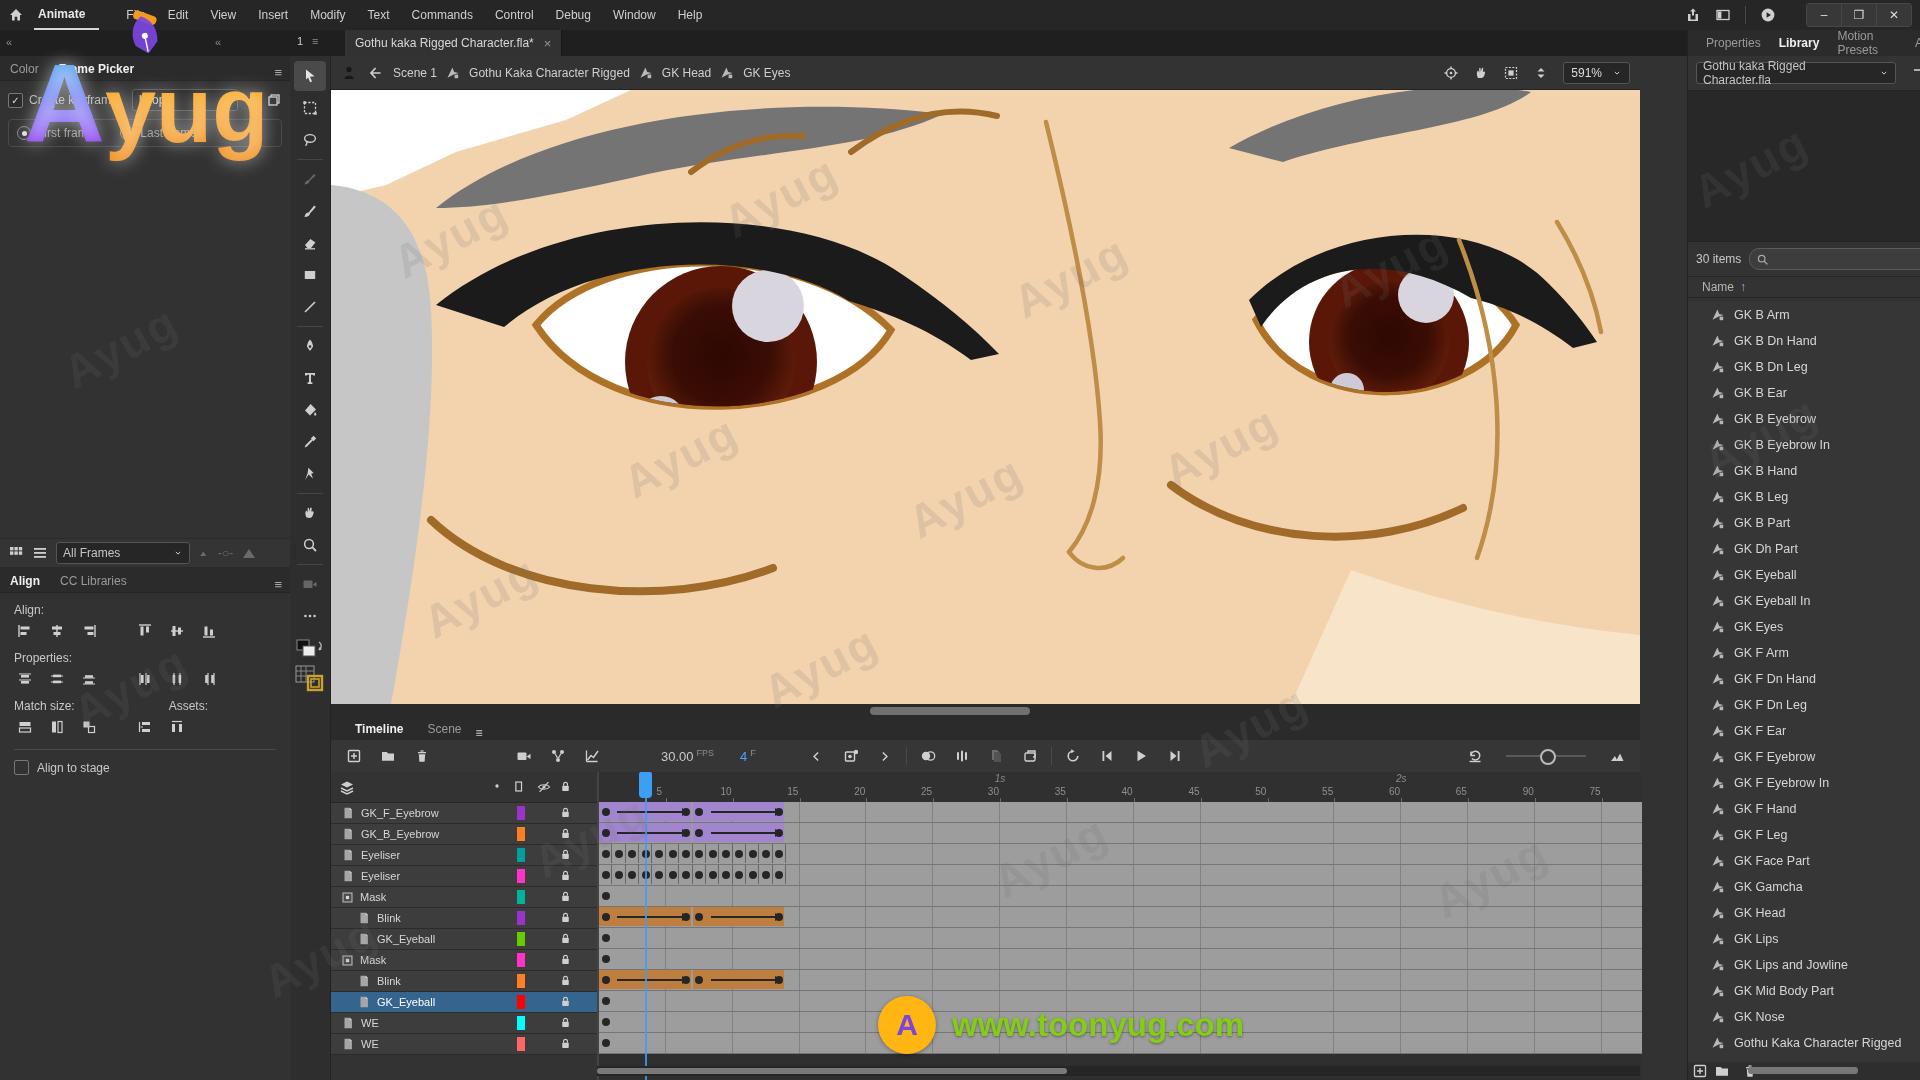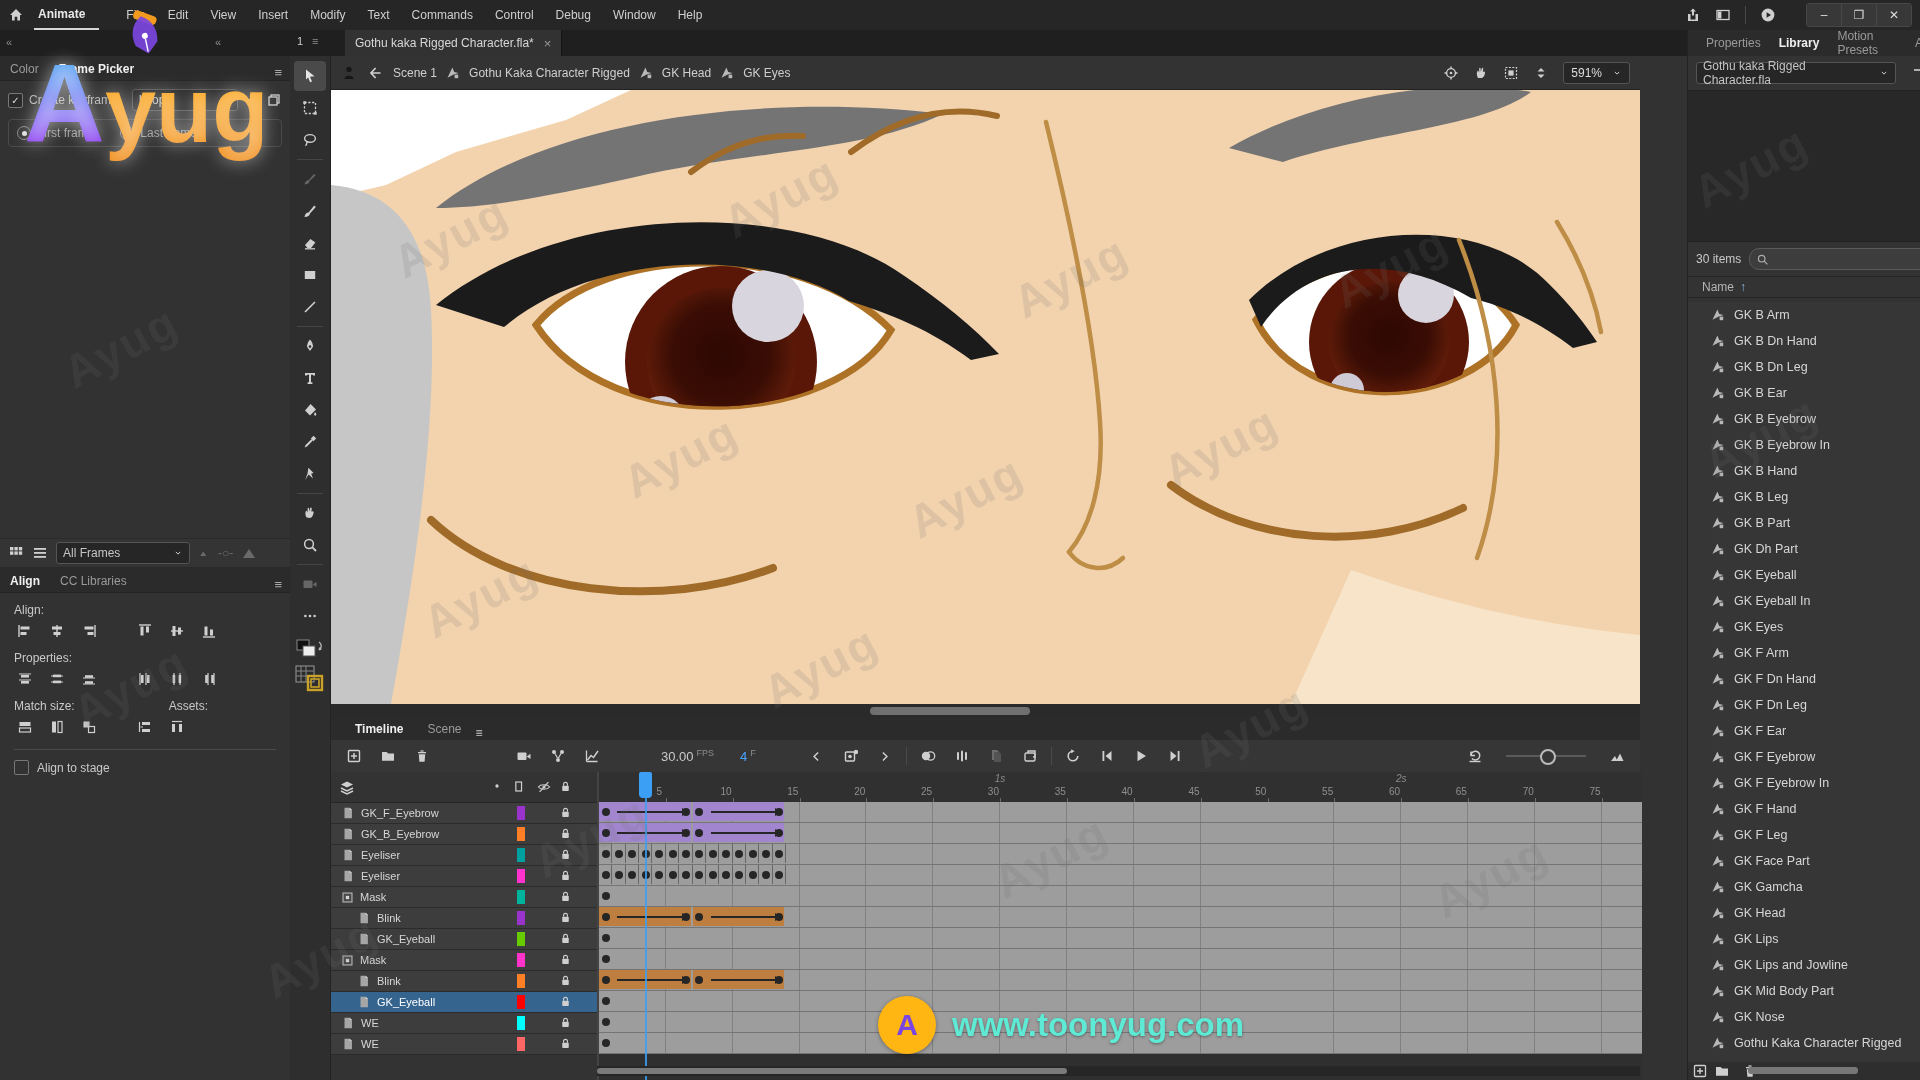--- a/index.html
+++ b/index.html
@@ -134,21 +134,21 @@
   #wm-layer{position:absolute;inset:0;pointer-events:none;z-index:50;}
   .wm-tile{position:absolute;font-weight:bold;font-size:46px;color:rgba(110,110,110,.16);transform:rotate(-28deg);letter-spacing:2px;}
   #wm-logo{position:absolute;left:24px;top:48px;font-size:112px;font-weight:800;line-height:1;
            text-shadow:0 0 18px rgba(255,255,255,.55);}
   #wm-logo .la{background:linear-gradient(180deg,#2fb7f2,#8a3df0 80%);-webkit-background-clip:text;background-clip:text;color:transparent;}
   #wm-logo .lrest{background:linear-gradient(180deg,#ffb11d,#f08a16);-webkit-background-clip:text;background-clip:text;color:transparent;font-size:92px;}
   #wm-pen{position:absolute;left:122px;top:6px;transform:rotate(-12deg);}
   #wm-site{position:absolute;left:878px;top:996px;display:flex;align-items:center;gap:16px;}
   #wm-site .badge{width:58px;height:58px;border-radius:50%;background:#FFB512;display:flex;align-items:center;justify-content:center;
                   font-weight:800;font-size:30px;color:#7b46e0;box-shadow:0 1px 4px rgba(0,0,0,.35);}
-  #wm-site .site-text{color:#5eead4;font-weight:bold;font-size:33px;text-shadow:0 1px 3px rgba(0,0,0,.4);}
+  #wm-site .site-text{color:#84cc16;font-weight:bold;font-size:33px;text-shadow:0 1px 3px rgba(0,0,0,.4);}
 </style>
 </head>
 <body>
 
 <div id="app" style="--playhead: #3ba0f5;">
 
   <div id="menubar">
     <span class="ico home">
         <svg width="16" height="16" viewBox="0 0 16 16" fill="none">
           <path d="M8 2 L14 8 H12 V13.5 H9.3 V9.8 H6.7 V13.5 H4 V8 H2 Z" fill="#cfcfcf"></path>
@@ -1059,21 +1059,21 @@
             <span class="rnum" style="left: 594.965px;">45</span>
             <span class="rtick" style="left: 601.65px;"></span>
             <span class="rnum" style="left: 661.815px;">50</span>
             <span class="rtick" style="left: 668.5px;"></span>
             <span class="rnum" style="left: 728.665px;">55</span>
             <span class="rtick" style="left: 735.35px;"></span>
             <span class="rnum" style="left: 795.515px;">60</span>
             <span class="rtick" style="left: 802.2px;"></span>
             <span class="rnum" style="left: 862.365px;">65</span>
             <span class="rtick" style="left: 869.05px;"></span>
-            <span class="rnum" style="left: 929.215px;">70</span>
+            <span class="rnum" style="left: 929.215px;">90</span>
             <span class="rtick" style="left: 935.9px;"></span>
             <span class="rnum" style="left: 996.065px;">75</span>
             <span class="rtick" style="left: 1002.75px;"></span>
             <span class="rsec" style="left: 401.1px;">1s</span>
             <span class="rsec" style="left: 802.2px;">2s</span>
           </div>
         <div id="frames-rows">
             <div class="f-row">
               <span class="tspan" style="left: 0px; width: 91.59px; background: rgb(161, 134, 207);"></span>
               <span class="kdot" style="left: 6.685px;"></span>

